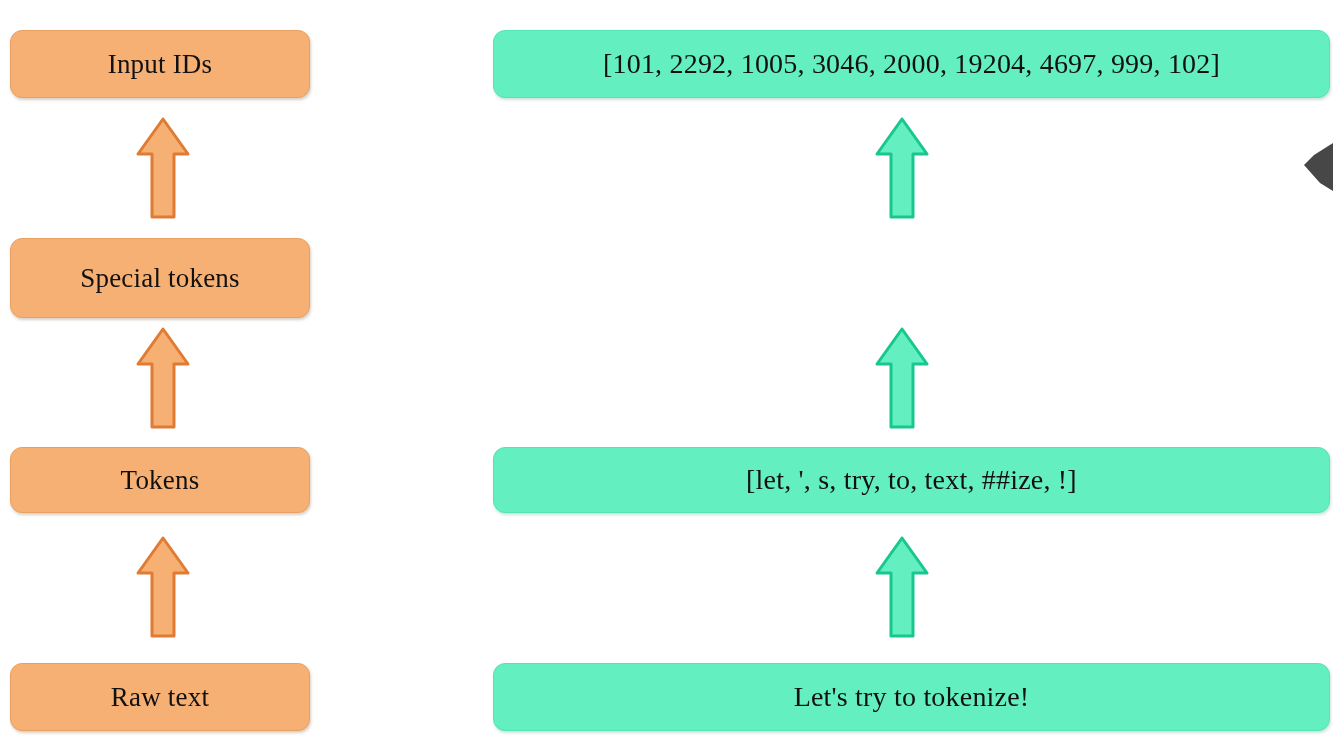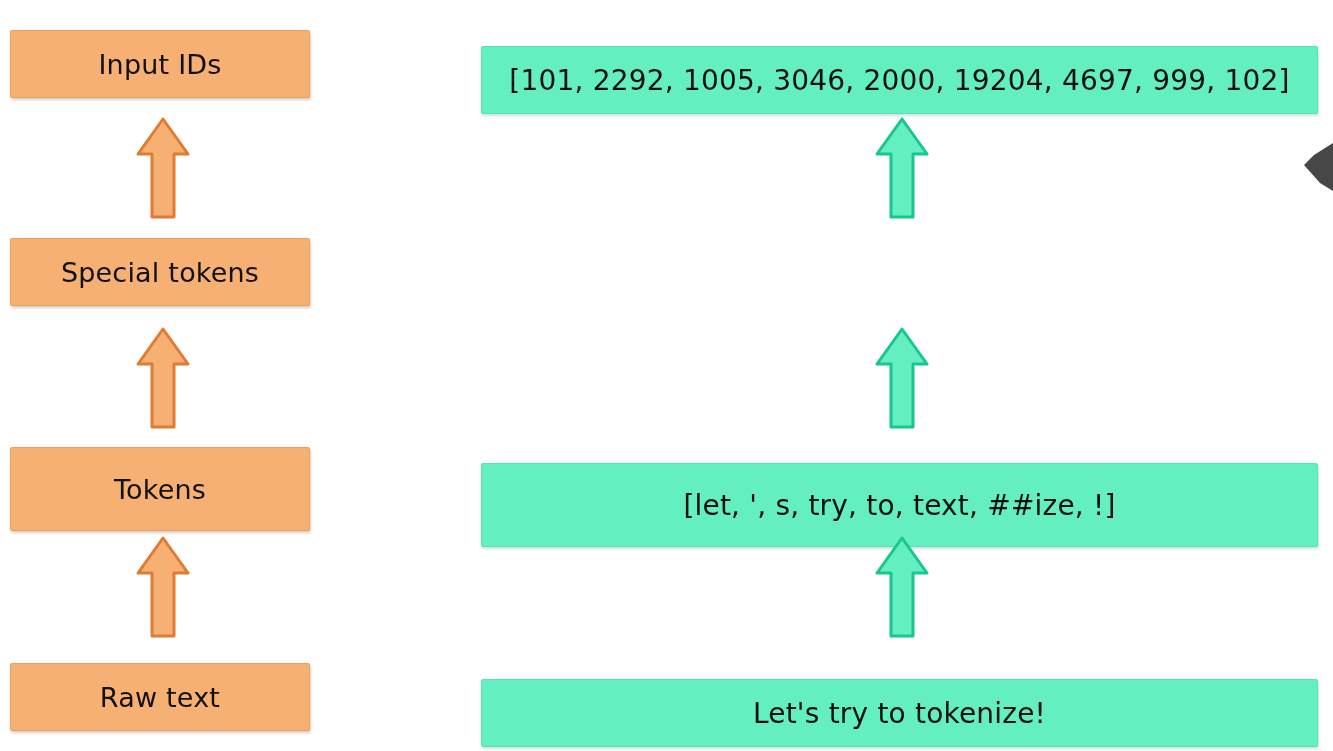--- a/index.html
+++ b/index.html
@@ -18,43 +18,44 @@
     overflow: hidden;
   }
 
   
   .box {
     position: absolute;
     box-sizing: border-box;
     display: flex;
     align-items: center;
     justify-content: center;
-    border-radius: 2px;
+    border-radius: 12px;
     color: #111111;
     text-align: right;
     white-space: nowrap;
     letter-spacing: 0.2px;
+    font-family: Liberation Serif, serif;
   }
   .box.orange {
     background: #f6b073;
     border: 1px solid #e8a063;
     box-shadow: 1px 2px 3px rgba(120, 80, 40, 0.28);
   }
   .box.green {
     background: #63efc0;
     border: 1px solid #55e4b4;
     box-shadow: 1px 2px 3px rgba(40, 120, 100, 0.22);
   }
 
   .label-col { left: 10px; width: 300px; }
-  .value-col { left: 481px; width: 837px; margin-top: 16px; }
+  .value-col { left: 493px; width: 837px; }
 
   .row-1 { top: 30px;  height: 68px; }
-  .row-2 { top: 238px; height: 68px; }
-  .row-3 { top: 447px; height: 84px; }
+  .row-2 { top: 238px; height: 80px; }
+  .row-3 { top: 447px; height: 66px; }
   .row-4 { top: 663px; height: 68px; }
 
   .label-col { font-size: 27px; }
   .value-col { font-size: 28px; }
 
   
   .arrow {
     position: absolute;
     width: 56px;
     height: 104px;

